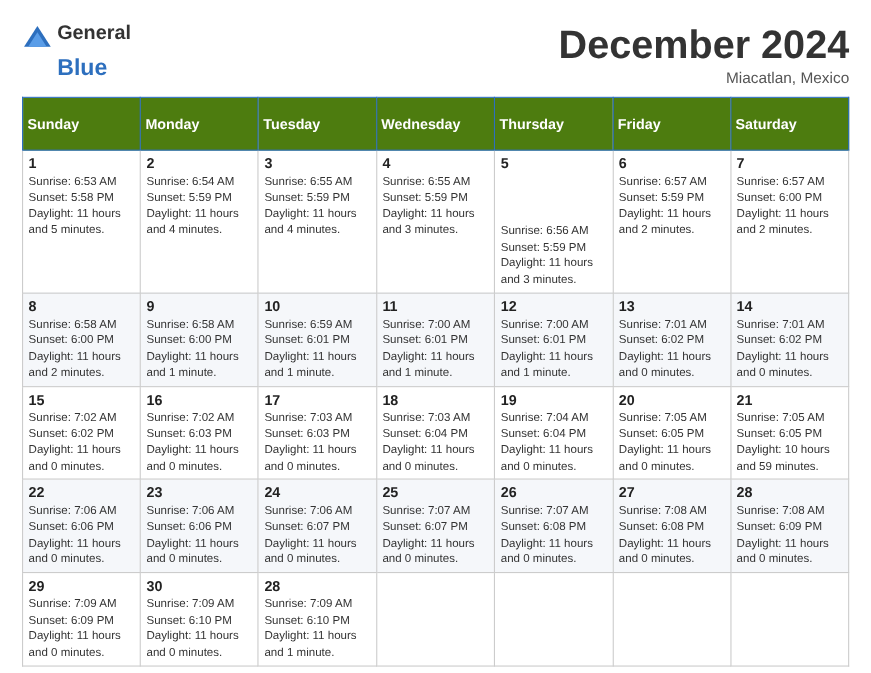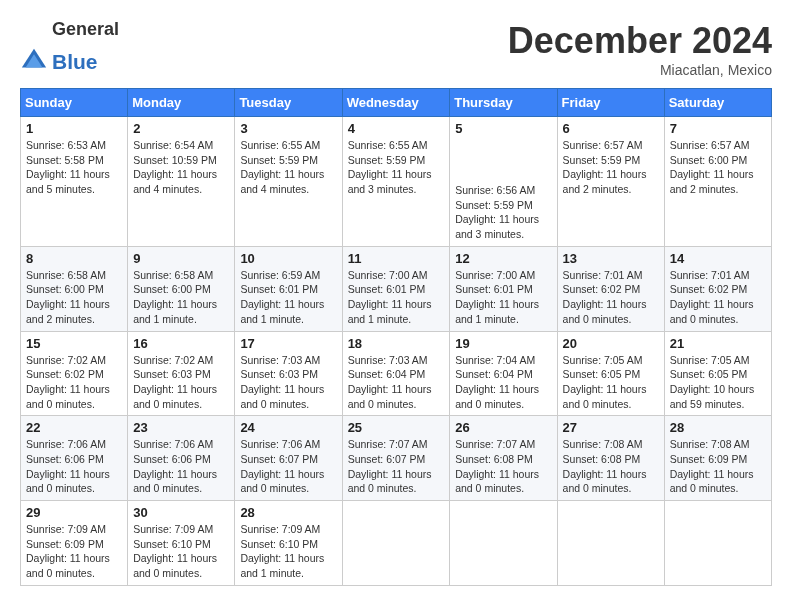--- a/index.html
+++ b/index.html
@@ -11,21 +11,21 @@
       padding: 20px;
     }
     .header {
       display: flex;
       justify-content: space-between;
       align-items: flex-start;
       margin-bottom: 10px;
     }
     .logo {
       display: flex;
-      align-items: flex-end;
+      align-items: flex-start;
       gap: 4px;
     }
     .logo-text {
       display: flex;
       flex-direction: column;
       line-height: 1.1;
     }
     .logo-general {
       font-size: 18px;
       font-weight: bold;
@@ -53,23 +53,23 @@
     .location {
       font-size: 14px;
       color: #555;
     }
     .calendar {
       width: 100%;
       border-collapse: collapse;
       font-size: 11px;
     }
     .calendar th {
-      background-color: #3b82f6;
+      background-color: #4d7c0f;
       color: #fff;
-      padding: 6px 4px;
+      padding: 16px 4px;
       text-align: left;
       font-size: 13px;
       font-weight: bold;
       border: 1px solid #2d6fbe;
     }
     .calendar td {
       border: 1px solid #ccc;
       vertical-align: top;
       padding: 4px 5px;
       width: 108px;
@@ -132,21 +132,21 @@
   <tr>
         <td>
           <span class="day-num">1</span>
           <div class="day-info" style="white-space: pre-wrap;">Sunrise: 6:53 AM
 Sunset: 5:58 PM
 Daylight: 11 hours and 5 minutes.</div>
         </td>
         <td>
           <span class="day-num">2</span>
           <div class="day-info" style="white-space: pre-wrap;">Sunrise: 6:54 AM
-Sunset: 10:59 PM
+Sunset: 5:59 PM
 Daylight: 11 hours and 4 minutes.</div>
         </td>
         <td>
           <span class="day-num">3</span>
           <div class="day-info" style="white-space: pre-wrap;">Sunrise: 6:55 AM
 Sunset: 5:59 PM
 Daylight: 11 hours and 4 minutes.</div>
         </td>
         <td>
           <span class="day-num">4</span>

